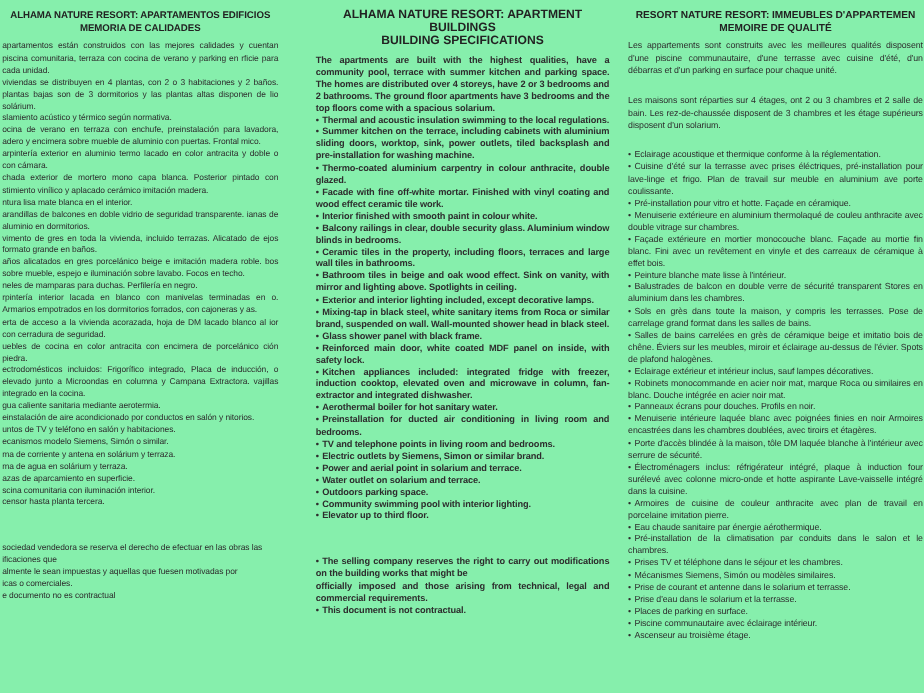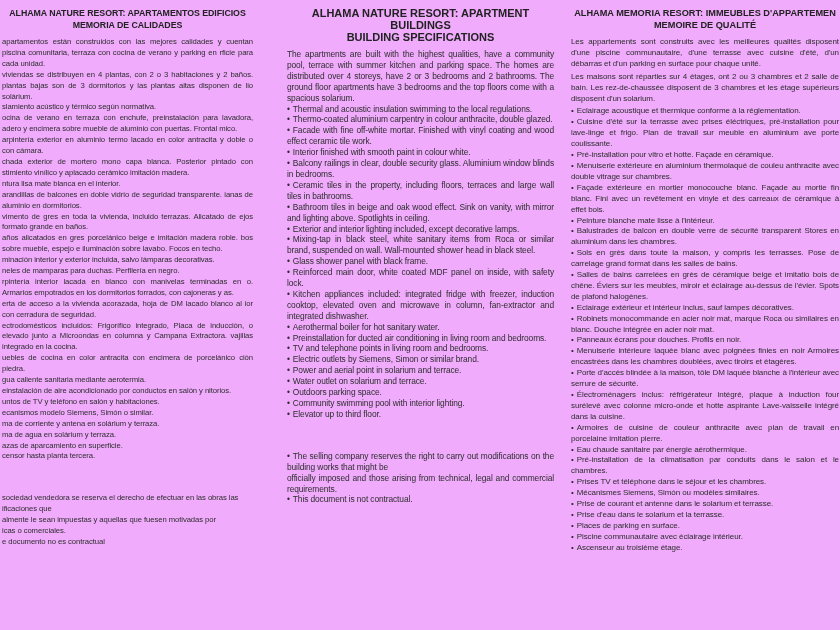--- a/index.html
+++ b/index.html
@@ -10,21 +10,21 @@
     overflow: hidden;
     background: #fdfdfd;
   }
   .doc {
     position: absolute;
     top: 0; left: 0;
     width: 840px;
     height: 630px;
     font-family: "Liberation Sans", sans-serif;
     color: #2d2d2d;
-    background: #f0abfc;
+    background: #86efac;
   }
   .col { position: absolute; top: 7px; }
   #col-es { left: 2px;   width: 251px; }
   #col-en { left: 287px; width: 267px; }
   #col-fr { left: 571px; width: 268px; }
   .title {
     text-align: center;
     font-weight: bold;
     line-height: 12px;
     color: #222222;
@@ -32,24 +32,24 @@
   #col-es .title { font-size: 8.8px; letter-spacing: -0.05px; }
   #col-en .title { font-size: 11px; }
   #col-fr .title { font-size: 9.2px; white-space: nowrap; }
   .body { margin-top: 6px; }
   .para {
     margin: 0;
     text-align: justify;
     line-height: 10.9px;
   }
   #col-es .para { font-size: 7.7px; letter-spacing: -0.08px; }
-  #col-en .para { font-size: 8.4px; letter-spacing: -0.1px;  }
+  #col-en .para { font-size: 8.4px; letter-spacing: -0.1px; font-weight: bold;  }
   #col-fr .para { font-size: 8px;   letter-spacing: -0.08px; }
   .para .bullet { margin-right: 3px; }
-  .g1 { margin-top: 2px; }
+  .g1 { margin-top: 17px; }
   .g2 { margin-top: 31px; }
 </style>
 </head>
 <body>
 
 <div class="doc">
 
   <div class="col" id="col-es">
     <div class="title">
       <div>ALHAMA NATURE RESORT: APARTAMENTOS EDIFICIOS</div>
@@ -59,50 +59,51 @@
         <p class="para"><span>apartamentos están construidos con las mejores calidades y cuentan piscina comunitaria, terraza con cocina de verano y parking en rficie para cada unidad.</span></p>
         <p class="para"><span>viviendas se distribuyen en 4 plantas, con 2 o 3 habitaciones y 2 baños. plantas bajas son de 3 dormitorios y las plantas altas disponen de lio solárium.</span></p>
         <p class="para"><span>slamiento acústico y térmico según normativa.</span></p>
         <p class="para"><span>ocina de verano en terraza con enchufe, preinstalación para lavadora, adero y encimera sobre mueble de aluminio con puertas. Frontal mico.</span></p>
         <p class="para"><span>arpintería exterior en aluminio termo lacado en color antracita y doble o con cámara.</span></p>
         <p class="para"><span>chada exterior de mortero mono capa blanca. Posterior pintado con stimiento vinílico y aplacado cerámico imitación madera.</span></p>
         <p class="para"><span>ntura lisa mate blanca en el interior.</span></p>
         <p class="para"><span>arandillas de balcones en doble vidrio de seguridad transparente. ianas de aluminio en dormitorios.</span></p>
         <p class="para"><span>vimento de gres en toda la vivienda, incluido terrazas. Alicatado de ejos formato grande en baños.</span></p>
         <p class="para"><span>años alicatados en gres porcelánico beige e imitación madera roble. bos sobre mueble, espejo e iluminación sobre lavabo. Focos en techo.</span></p>
-        <p class="para"><span>minación interior y exterior incluida, salvo lámparas decorativas.</span></p>
         <p class="para"><span>neles de mamparas para duchas. Perfilería en negro.</span></p>
         <p class="para"><span>rpintería interior lacada en blanco con manivelas terminadas en o. Armarios empotrados en los dormitorios forrados, con cajoneras y as.</span></p>
         <p class="para"><span>erta de acceso a la vivienda acorazada, hoja de DM lacado blanco al ior con cerradura de seguridad.</span></p>
+        <p class="para"><span>uebles de cocina en color antracita con encimera de porcelánico ción piedra.</span></p>
         <p class="para"><span>ectrodomésticos incluidos: Frigorífico integrado, Placa de inducción, o elevado junto a Microondas en columna y Campana Extractora. vajillas integrado en la cocina.</span></p>
-        <p class="para"><span>uebles de cocina en color antracita con encimera de porcelánico ción piedra.</span></p>
         <p class="para"><span>gua caliente sanitaria mediante aerotermia.</span></p>
         <p class="para"><span>einstalación de aire acondicionado por conductos en salón y nitorios.</span></p>
         <p class="para"><span>untos de TV y teléfono en salón y habitaciones.</span></p>
         <p class="para"><span>ecanismos modelo Siemens, Simón o similar.</span></p>
         <p class="para"><span>ma de corriente y antena en solárium y terraza.</span></p>
         <p class="para"><span>ma de agua en solárium y terraza.</span></p>
         <p class="para"><span>azas de aparcamiento en superficie.</span></p>
+        <p class="para"><span>scina comunitaria con iluminación interior.</span></p>
         <p class="para"><span>censor hasta planta tercera.</span></p>
         <p class="para g2"><span>sociedad vendedora se reserva el derecho de efectuar en las obras las</span></p>
         <p class="para"><span>ificaciones que</span></p>
         <p class="para"><span>almente le sean impuestas y aquellas que fuesen motivadas por</span></p>
         <p class="para"><span>icas o comerciales.</span></p>
         <p class="para"><span>e documento no es contractual</span></p>
       </div>
   </div>
 
   <div class="col" id="col-en">
     <div class="title">
       <div>ALHAMA NATURE RESORT: APARTMENT BUILDINGS</div>
       <div>BUILDING SPECIFICATIONS</div>
     </div>
     <div class="body">
         <p class="para"><span>The apartments are built with the highest qualities, have a community pool, terrace with summer kitchen and parking space. The homes are distributed over 4 storeys, have 2 or 3 bedrooms and 2 bathrooms. The ground floor apartments have 3 bedrooms and the top floors come with a spacious solarium.</span></p>
         <p class="para"><span class="bullet">•</span><span>Thermal and acoustic insulation swimming to the local regulations.</span></p>
+        <p class="para"><span class="bullet">•</span><span>Summer kitchen on the terrace, including cabinets with aluminium sliding doors, worktop, sink, power outlets, tiled backsplash and pre-installation for washing machine.</span></p>
         <p class="para"><span class="bullet">•</span><span>Thermo-coated aluminium carpentry in colour anthracite, double glazed.</span></p>
         <p class="para"><span class="bullet">•</span><span>Facade with fine off-white mortar. Finished with vinyl coating and wood effect ceramic tile work.</span></p>
         <p class="para"><span class="bullet">•</span><span>Interior finished with smooth paint in colour white.</span></p>
         <p class="para"><span class="bullet">•</span><span>Balcony railings in clear, double security glass. Aluminium window blinds in bedrooms.</span></p>
         <p class="para"><span class="bullet">•</span><span>Ceramic tiles in the property, including floors, terraces and large wall tiles in bathrooms.</span></p>
         <p class="para"><span class="bullet">•</span><span>Bathroom tiles in beige and oak wood effect. Sink on vanity, with mirror and lighting above. Spotlights in ceiling.</span></p>
         <p class="para"><span class="bullet">•</span><span>Exterior and interior lighting included, except decorative lamps.</span></p>
         <p class="para"><span class="bullet">•</span><span>Mixing-tap in black steel, white sanitary items from Roca or similar brand, suspended on wall. Wall-mounted shower head in black steel.</span></p>
         <p class="para"><span class="bullet">•</span><span>Glass shower panel with black frame.</span></p>
         <p class="para"><span class="bullet">•</span><span>Reinforced main door, white coated MDF panel on inside, with safety lock.</span></p>
@@ -117,21 +118,21 @@
         <p class="para"><span class="bullet">•</span><span>Community swimming pool with interior lighting.</span></p>
         <p class="para"><span class="bullet">•</span><span>Elevator up to third floor.</span></p>
         <p class="para g2"><span class="bullet">•</span><span>The selling company reserves the right to carry out modifications on the building works that might be</span></p>
         <p class="para"><span>officially imposed and those arising from technical, legal and commercial requirements.</span></p>
         <p class="para"><span class="bullet">•</span><span>This document is not contractual.</span></p>
       </div>
   </div>
 
   <div class="col" id="col-fr">
     <div class="title">
-      <div>ALHAMA MEMORIA RESORT: IMMEUBLES D'APPARTEMEN</div>
+      <div>RESORT NATURE RESORT: IMMEUBLES D'APPARTEMEN</div>
       <div>MEMOIRE DE QUALITÉ</div>
     </div>
     <div class="body">
         <p class="para"><span>Les appartements sont construits avec les meilleures qualités disposent d'une piscine communautaire, d'une terrasse avec cuisine d'été, d'un débarras et d'un parking en surface pour chaque unité.</span></p>
         <p class="para g1"><span>Les maisons sont réparties sur 4 étages, ont 2 ou 3 chambres et 2 salle de bain. Les rez-de-chaussée disposent de 3 chambres et les étage supérieurs disposent d'un solarium.</span></p>
         <p class="para g1"><span class="bullet">•</span><span>Eclairage acoustique et thermique conforme à la réglementation.</span></p>
         <p class="para"><span class="bullet">•</span><span>Cuisine d'été sur la terrasse avec prises éléctriques, pré-installation pour lave-linge et frigo. Plan de travail sur meuble en aluminium ave porte coulissante.</span></p>
         <p class="para"><span class="bullet">•</span><span>Pré-installation pour vitro et hotte. Façade en céramique.</span></p>
         <p class="para"><span class="bullet">•</span><span>Menuiserie extérieure en aluminium thermolaqué de couleu anthracite avec double vitrage sur chambres.</span></p>
         <p class="para"><span class="bullet">•</span><span>Façade extérieure en mortier monocouche blanc. Façade au mortie fin blanc. Fini avec un revêtement en vinyle et des carreaux de céramique à effet bois.</span></p>

